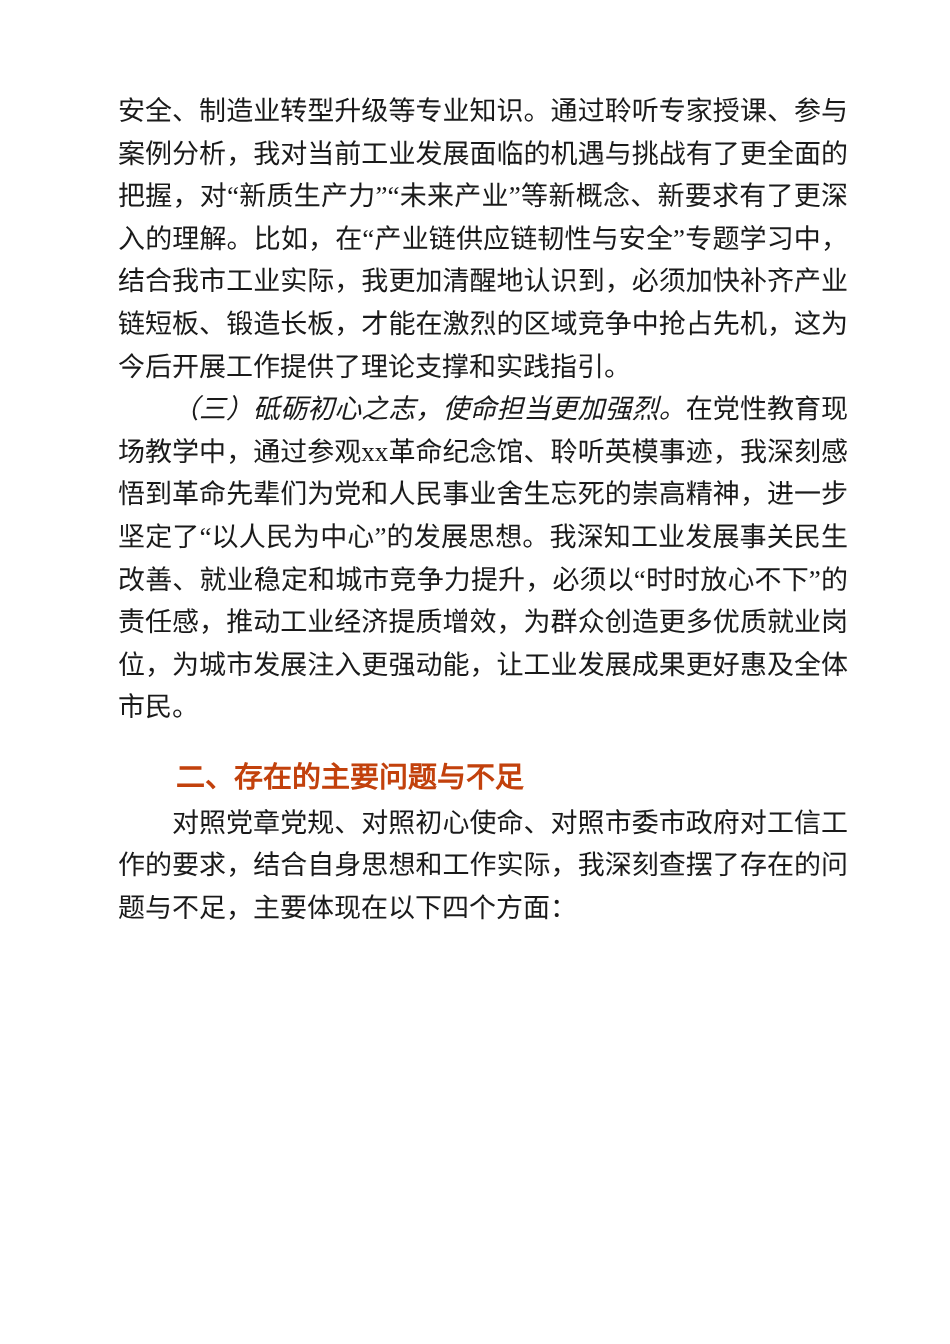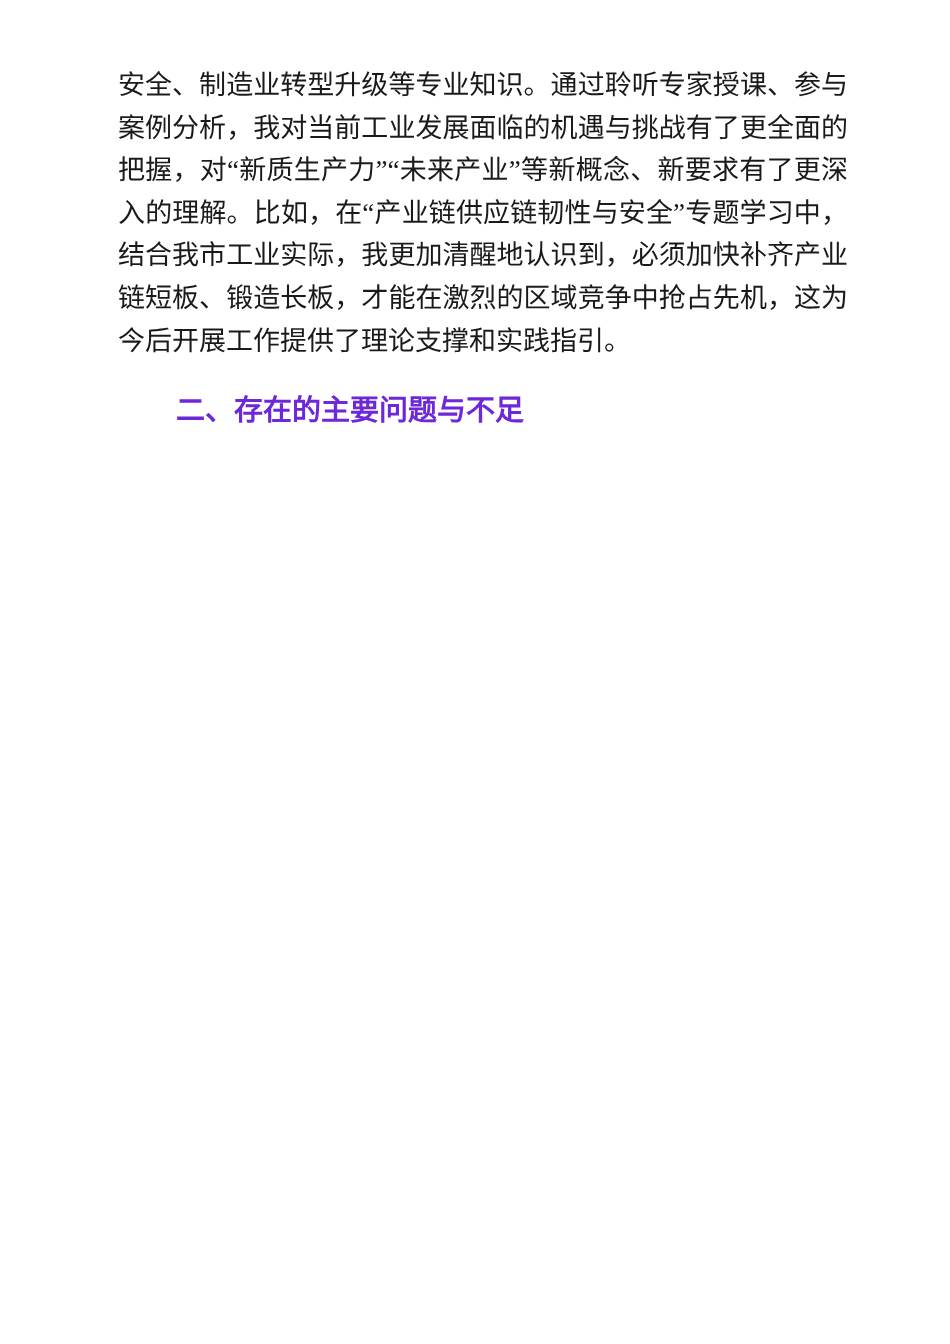--- a/index.html
+++ b/index.html
@@ -7,21 +7,21 @@
     padding: 0;
     background: #ffffff;
   }
   .page {
     position: relative;
     width: 950px;
     height: 1344px;
     margin: 0 auto;
     background: #ffffff;
     box-sizing: border-box;
-    padding: 64px 102px 0 118px;
+    padding: 90px 102px 0 118px;
     color: #1a1a1a;
     overflow: hidden;
   }
   .para {
     font-family: "Liberation Serif", "DejaVu Serif", serif;
     font-size: 27px;
     line-height: 42.6px;
     text-align: justify;
     text-justify: inter-character;
     margin: 0;
@@ -33,33 +33,39 @@
     text-indent: 2em;
   }
   .kaiti-lead {
     font-style: italic;
   }
   .section-heading {
     font-family: "Liberation Sans", "DejaVu Sans", sans-serif;
     font-weight: 700;
     font-size: 29px;
     line-height: 42.6px;
-    color: #6d28d9;
+    color: #c2410c;
     margin: 27px 0 3px 0;
     text-indent: 2em;
     text-align: left;
   }
 </style>
 </head>
 <body>
 
 <div class="page">
 
   <p class="para">
     <span>安全、制造业转型升级等专业知识。通过聆听专家授课、参与案例分析，我对当前工业发展面临的机遇与挑战有了更全面的把握，对“新质生产力”“未来产业”等新概念、新要求有了更深入的理解。比如，在“产业链供应链韧性与安全”专题学习中，结合我市工业实际，我更加清醒地认识到，必须加快补齐产业链短板、锻造长板，才能在激烈的区域竞争中抢占先机，这为今后开展工作提供了理论支撑和实践指引。</span>
   </p>
 
+  <p class="para indent">
+    <span class="kaiti-lead">（三）砥砺初心之志，使命担当更加强烈。</span><span>在党性教育现场教学中，通过参观xx革命纪念馆、聆听英模事迹，我深刻感悟到革命先辈们为党和人民事业舍生忘死的崇高精神，进一步坚定了“以人民为中心”的发展思想。我深知工业发展事关民生改善、就业稳定和城市竞争力提升，必须以“时时放心不下”的责任感，推动工业经济提质增效，为群众创造更多优质就业岗位，为城市发展注入更强动能，让工业发展成果更好惠及全体市民。</span>
+  </p>
 
   <h2 class="section-heading">二、存在的主要问题与不足</h2>
 
+  <p class="para indent">
+    <span>对照党章党规、对照初心使命、对照市委市政府对工信工作的要求，结合自身思想和工作实际，我深刻查摆了存在的问题与不足，主要体现在以下四个方面：</span>
+  </p>
 
 
 </div>
 
 </body></html>

